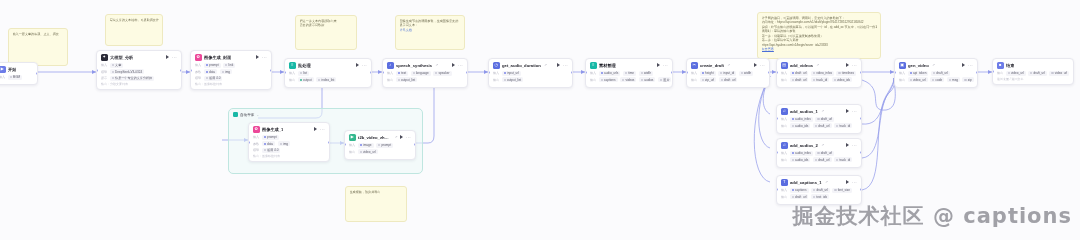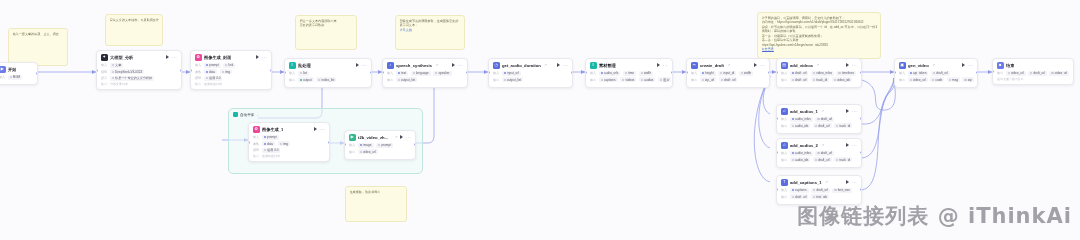--- a/index.html
+++ b/index.html
@@ -776,14 +776,14 @@
       <span class="plabel">输出</span>
       <span class="chip lit">
           <span class="cdot"></span>
           <span>video_url</span>
         </span>
     </div>
     <span class="port l"></span>
     <span class="port r"></span>
   </div>
 
-  <div id="watermark">图像链接列表 @ iThinkAi</div>
+  <div id="watermark">掘金技术社区 @ captions</div>
 </div>
 
 </body></html>

